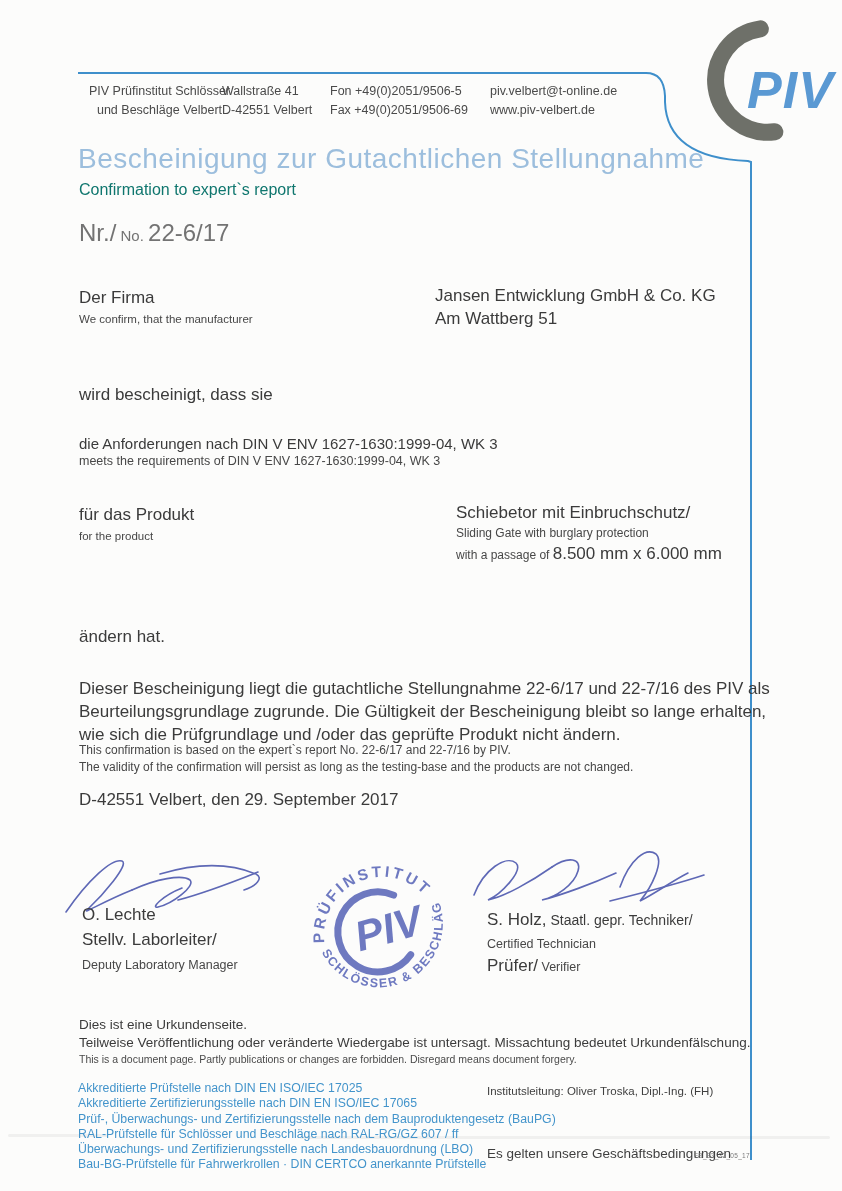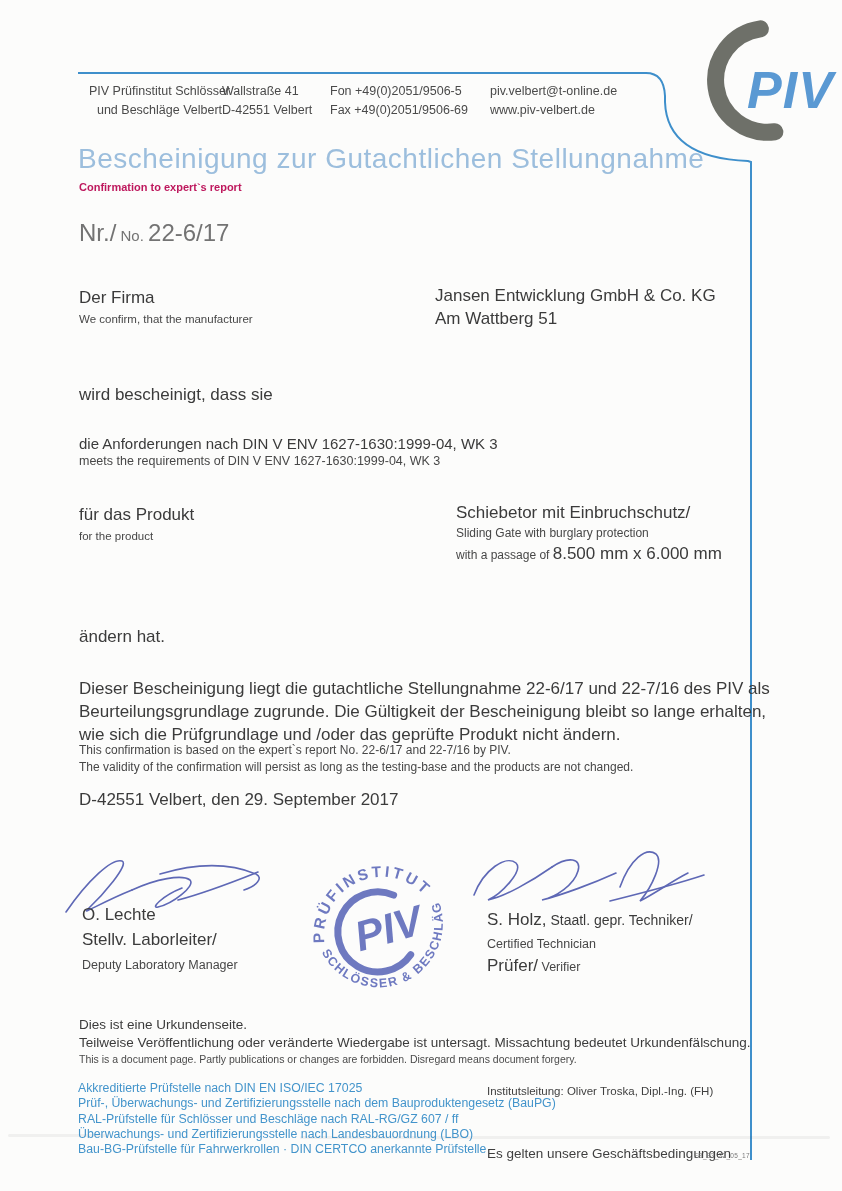--- a/index.html
+++ b/index.html
@@ -6,21 +6,21 @@
   .page{
     position:relative;width:842px;height:1191px;margin:0 auto;
     background:#fcfcfb;overflow:hidden;
     font-family:"Liberation Sans", sans-serif;color:#3b3b3b;
   }
   .abs{position:absolute;}
   
   .addr{font-size:12.5px;line-height:1.55;color:#4a4a4a;white-space:nowrap;}
   
   .title-de{font-size:28px;color:#9cbedd;letter-spacing:.5px;white-space:nowrap;}
-  .title-en{font-size:11px;color:#be185d;white-space:nowrap;font-weight:bold;}
+  .title-en{font-size:16px;color:#0f766e;white-space:nowrap;}
   .nr-line{color:#737373;white-space:nowrap;font-size:24px;}
   .nr-line .small{font-size:15px;}
   
   .t17{font-size:17px;line-height:1.35;}
   .t12{font-size:12px;line-height:1.45;color:#474747;}
   .lbl-en{font-size:11.5px;color:#474747;margin-top:3px;}
   .para{width:700px;}
   
   .sig-name{font-size:17px;}
   .sig-sub{font-size:12.5px;color:#474747;}
@@ -159,20 +159,21 @@
     <div class="notice1">Dies ist eine Urkundenseite.</div>
     <div class="notice1">Teilweise Veröffentlichung oder veränderte Wiedergabe ist untersagt. Missachtung bedeutet Urkundenfälschung.</div>
     <div class="notice-en" style="margin-top:1px;">This is a document page. Partly publications or changes are forbidden. Disregard means document forgery.</div>
   </div>
 
   <div class="smudge" style="left:8px;top:1134px;width:100px;height:3px;"></div>
   <div class="smudge" style="left:300px;top:1136px;width:530px;height:3px;"></div>
 
   <div class="abs accred" style="left:78px;top:1082px;">
     <div>Akkreditierte Prüfstelle nach DIN EN ISO/IEC 17025</div>
+    <div>Akkreditierte Zertifizierungsstelle nach DIN EN ISO/IEC 17065</div>
     <div>Prüf-, Überwachungs- und Zertifizierungsstelle nach dem Bauproduktengesetz (BauPG)</div>
     <div>RAL-Prüfstelle für Schlösser und Beschläge nach RAL-RG/GZ 607 / ff</div>
     <div>Überwachungs- und Zertifizierungsstelle nach Landesbauordnung (LBO)</div>
     <div>Bau-BG-Prüfstelle für Fahrwerkrollen · DIN CERTCO anerkannte Prüfstelle</div>
   </div>
 
   <div class="abs inst" style="left:487px;top:1085px;">Institutsleitung: Oliver Troska, Dipl.-Ing. (FH)</div>
   <div class="abs terms" style="left:487px;top:1146px;">Es gelten unsere Geschäftsbedingungen</div>
   <div class="abs doccode" style="left:694px;top:1152px;">FB_33_22_05_17</div>
 

